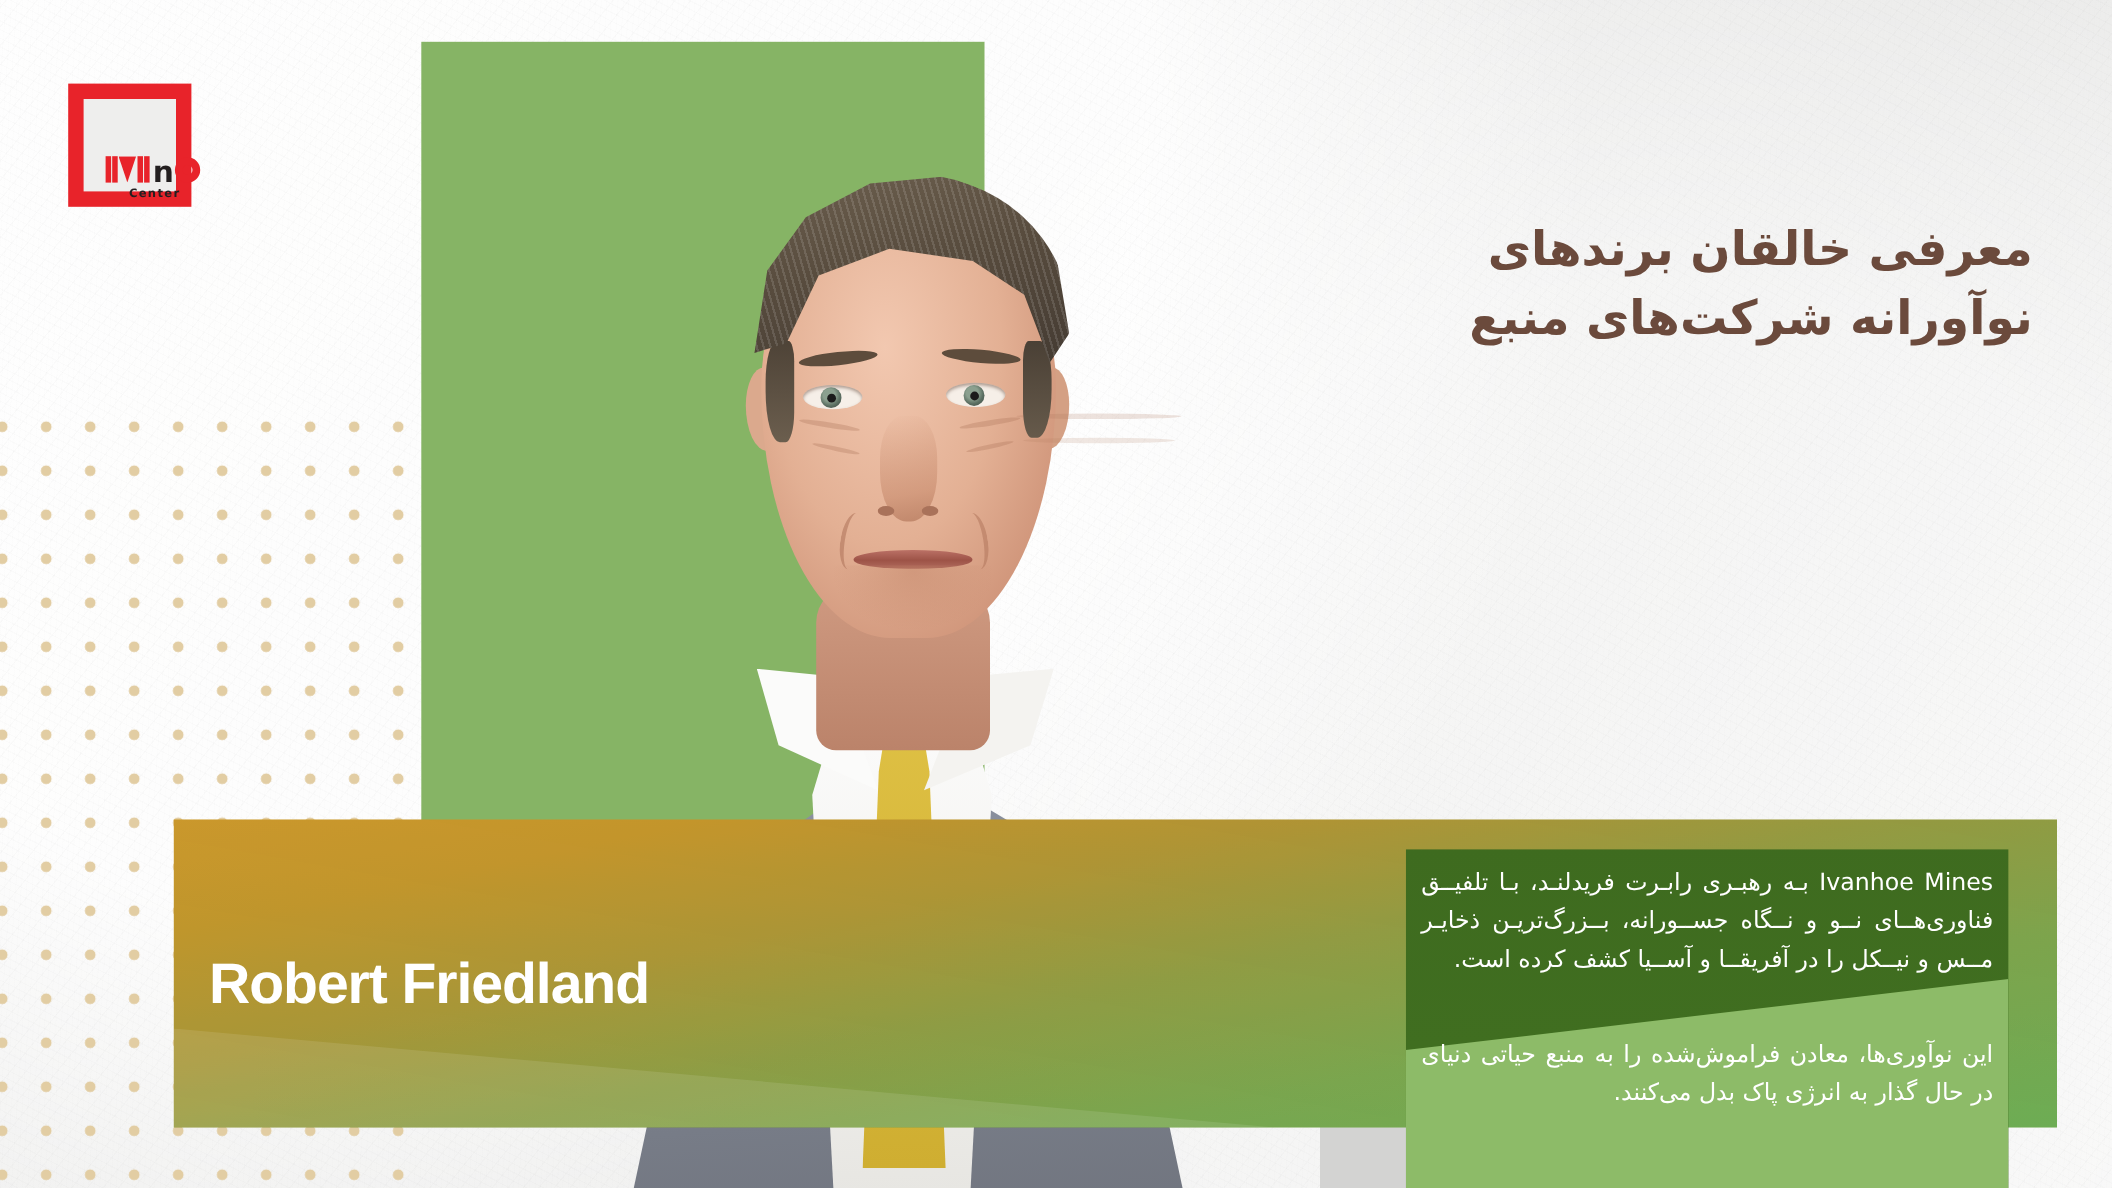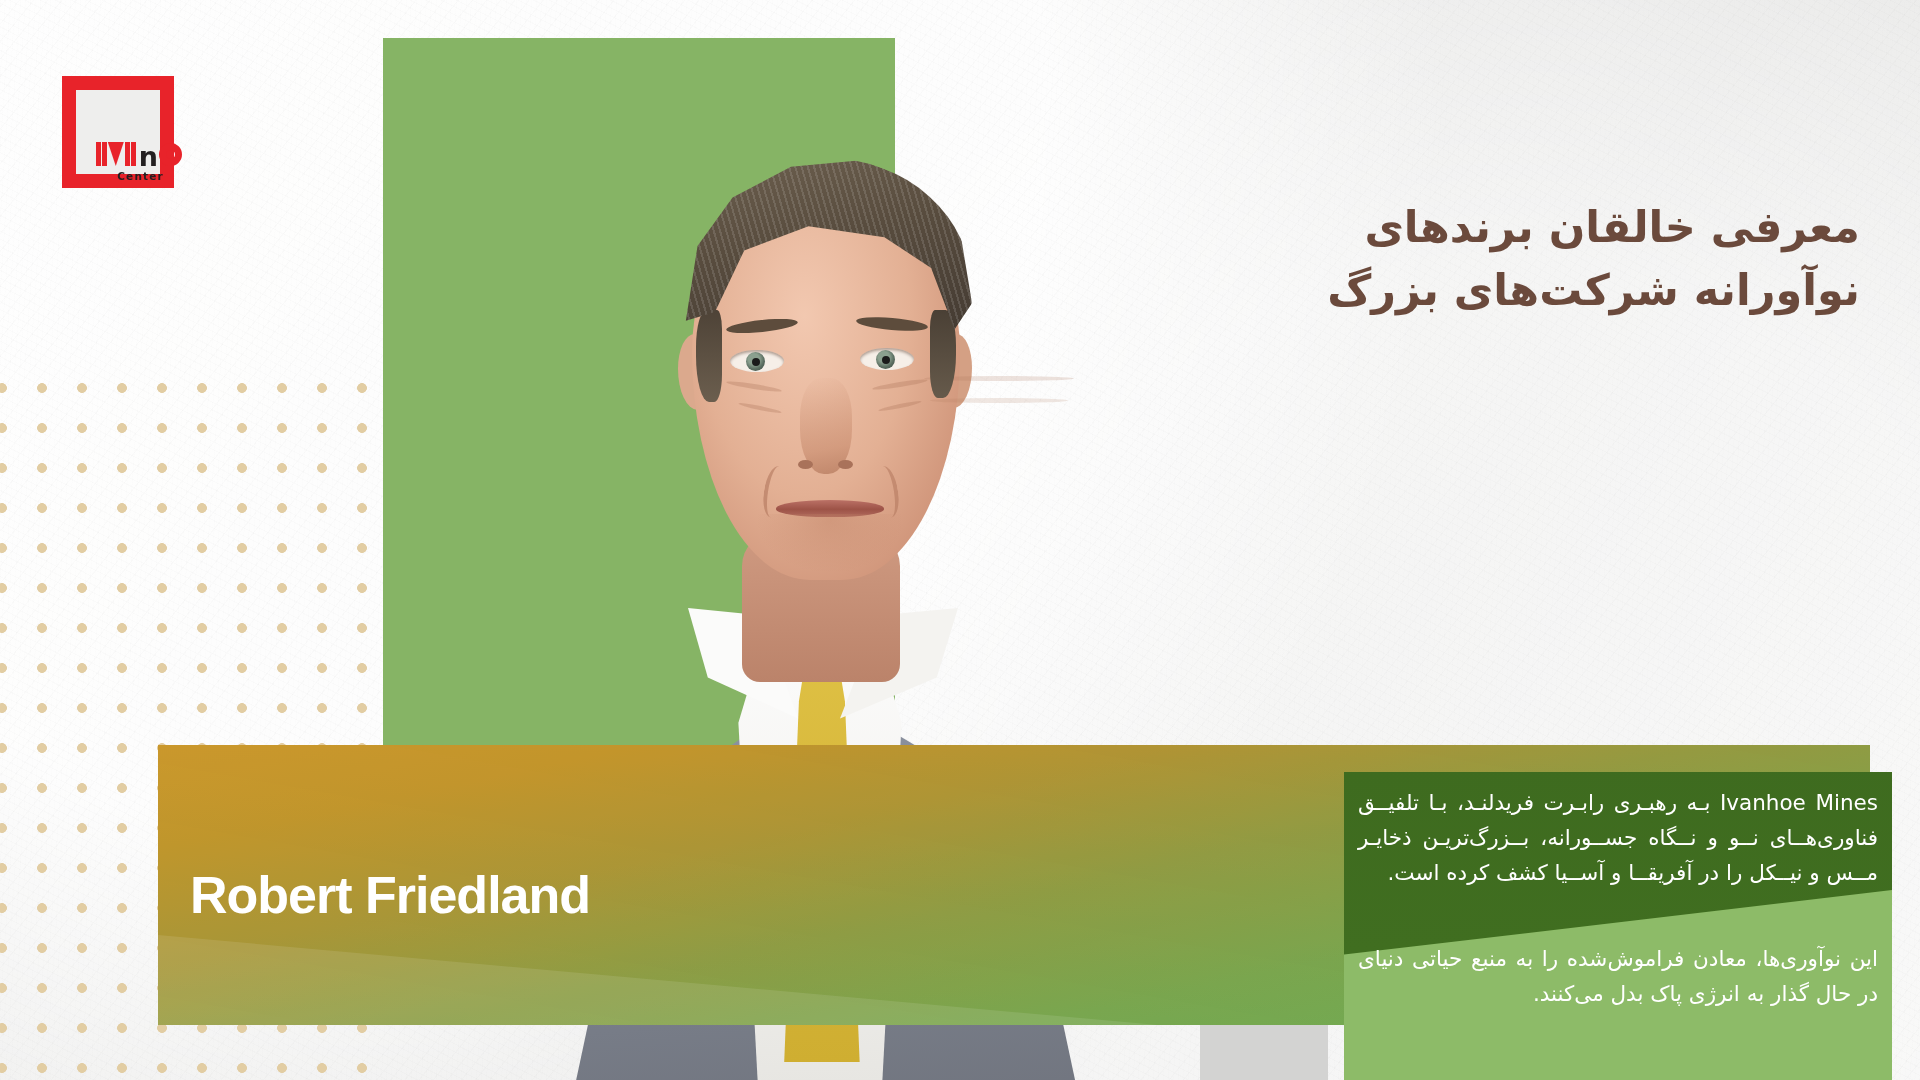--- a/index.html
+++ b/index.html
@@ -194,21 +194,21 @@
   }
   #logo-center {
     position:absolute; right:-4px; bottom:-8px;
     font-size:10.5px; font-weight:700; color:#231f20;
     letter-spacing:1.2px;
   }
 
   
   #headline {
     position:absolute;
-    right:60px; top:196px;
+    right:72px; top:196px;
     width:760px;
     text-align:right;
     direction:rtl;
     font-family:"DejaVu Sans", sans-serif;
     font-weight:700;
     font-size:43px;
     line-height:1.46;
     color:#6b4a3c;
     letter-spacing:0px;
   }
@@ -256,21 +256,21 @@
     font-family:"DejaVu Sans", sans-serif;
     font-weight:700;
     font-size:66px;
     color:#ffffff;
     white-space:nowrap;
   }
 
   
   #copybox {
     position:absolute;
-    left:1344px; top:772px;
+    left:1278px; top:772px;
     width:548px; height:308px;
     overflow:hidden;
   }
   #copy-top {
     position:absolute; inset:0;
     background:linear-gradient(178deg,#3e6b1f 0%,#406e20 55%,#456f22 100%);
   }
   #copy-bottom {
     position:absolute; left:0; bottom:0;
     width:100%; height:190px;
@@ -360,21 +360,21 @@
         <span class="lg-bar lg-b4"></span>
         <span class="lg-n">n</span>
         <span class="lg-o"></span>
       </div>
       <div id="logo-center">Center</div>
     </div>
   </div>
 
   <div id="headline">
     <div>معرفی خالقان برندهای</div>
-    <div>نوآورانه شرکت‌های بزرگ</div>
+    <div>نوآورانه شرکت‌های منبع</div>
   </div>
 
   <div id="sliver"></div>
 
   <div id="banner">
     <div id="banner-tint"></div>
     <div id="banner-wedge"></div>
     <div id="name-en">Robert Friedland</div>
   </div>
 

